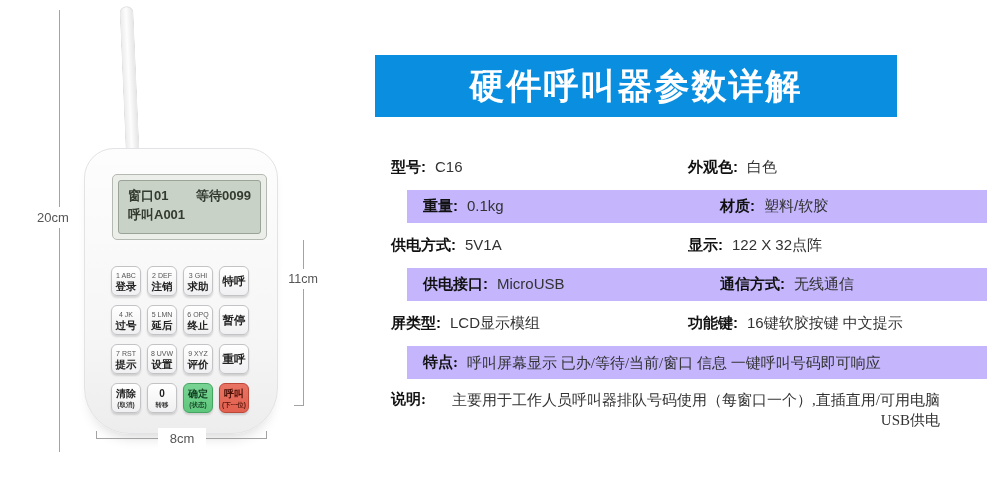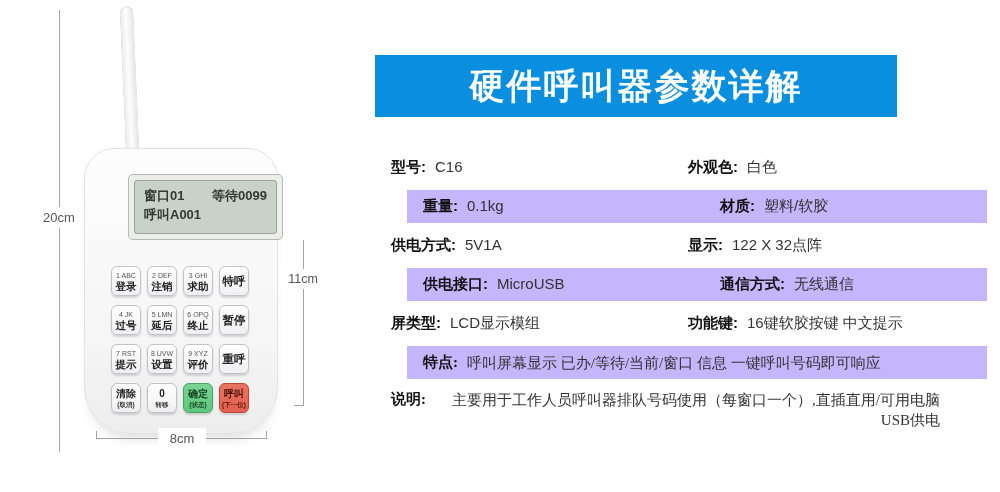--- a/index.html
+++ b/index.html
@@ -21,21 +21,20 @@
     position:absolute; left:84px; top:148px; width:194px; height:286px;
     background:linear-gradient(180deg,#fdfdfd,#f6f6f7 65%,#ededee);
     border:1px solid #e3e3e5;
     border-radius:30px 30px 46px 46px;
     box-shadow:0 10px 14px -8px rgba(0,0,0,0.18);
   }
   .lcd {
     position:absolute; left:27px; top:25px; width:155px; height:66px;
     background:#eceeea; border:1px solid #b4b9b1; border-radius:5px;
     padding:5px;
-    margin-left:16px;
   }
   .lcd-inner {
     width:100%; height:100%; background:#c9d2c6; border:1px solid #9aa398;
     border-radius:3px; padding:5px 9px 0 9px;
     color:#333a30; font-weight:bold; font-size:13px; line-height:19px;
   }
   .lcd-line1 { display:flex; justify-content:space-between; }
   .keypad {
     position:absolute; left:26px; top:117px;
     display:grid; grid-template-columns:repeat(4,30px);
@@ -59,21 +58,21 @@
   .key.call .k-top { color:#4c0f06; } .key.call .k-bot { color:#55140a; }
 
   
   .dim-line-v { position:absolute; width:1px; background:#a3a3a3; }
   .dim-line-h { position:absolute; height:1px; background:#a3a3a3; }
   .dim-label {
     position:absolute; background:#ffffff; color:#555; font-size:13px;
     padding:3px 2px; text-align:center;
   }
   #dimH  { left:59px;  top:10px;  height:442px; }
-  #dimHL { left:34px;  top:207px; width:50px; }
+  #dimHL { left:28px;  top:207px; width:50px; }
   #dim11 { left:303px; top:240px; height:166px; }
   #dim11t{ left:294px; top:405px; width:10px; }
   #dim11L{ left:281px; top:269px; width:44px; font-size:12.5px; }
   #dimW  { left:96px;  top:438px; width:171px; }
   #dimWt1{ left:96px;  top:431px; height:8px; }
   #dimWt2{ left:266px; top:431px; height:8px; }
   #dimWL { left:158px; top:428px; width:48px; }
 
   
   .banner {

